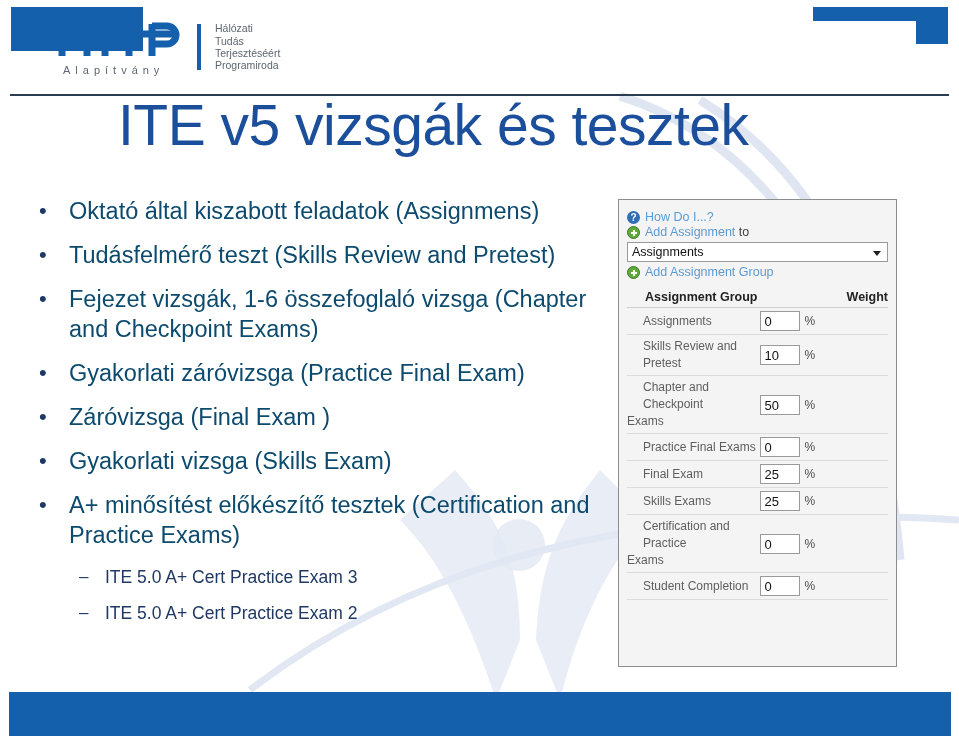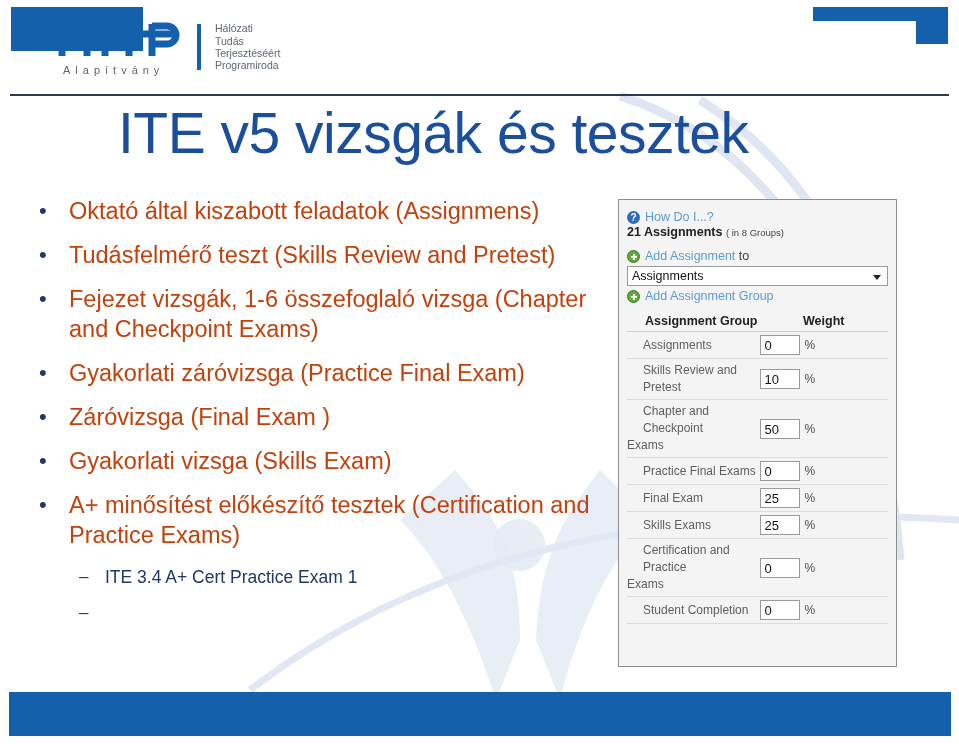--- a/index.html
+++ b/index.html
@@ -91,21 +91,21 @@
     font-size: 10.5px;
     line-height: 12.4px;
     color: #5d6670;
     white-space: pre;
   }
 
   
   .title {
     position: absolute;
     left: 118px;
-    top: 100px;
+    top: 92px;
     font-size: 57px;
     line-height: 66px;
     color: #1b4f9c;
     font-family: "Liberation Sans", sans-serif;
     letter-spacing: -0.5px;
     white-space: nowrap;
   }
 
   
   .bullets {
@@ -127,21 +127,21 @@
     padding-left: 6px;
     font-size: 22px;
     line-height: 30px;
     color: #1f3864;
     box-sizing: border-box;
   }
   .bullet-text {
     flex: 1 1 auto;
     font-size: 23.5px;
     line-height: 30px;
-    color: #c2410c;
+    color: #0c4a6e;
     font-family: "Liberation Sans", sans-serif;
   }
   .lvl1 { margin-bottom: 14px; }
 
   .sub-row {
     position: relative;
     display: flex;
     align-items: flex-start;
     margin-bottom: 10px;
   }
@@ -265,21 +265,21 @@
     table-layout: fixed;
   }
   .wtable th {
     text-align: right;
     font-size: 12.5px;
     color: #222;
     font-weight: bold;
     padding: 1px 0 3px 0;
     border-bottom: 1px solid #cfcfcf;
   }
-  .wtable th.w-col { text-align: center; padding-left: 2px; }
+  .wtable th.w-col { text-align: right; padding-left: 2px; }
   .wtable td {
     font-size: 12px;
     color: #5e5e5e;
     padding: 3px 0;
     border-bottom: 1px solid #dcdcdc;
     vertical-align: middle;
   }
   .wtable td.name { padding-left: 16px; line-height: 17px; }
   .wtable td.val {
     width: 66px;
@@ -413,41 +413,38 @@
       <div class="bullet-text">Gyakorlati vizsga (Skills Exam)</div>
     </div>
 
     <div class="bullet-row lvl1">
       <div class="bullet-mark">•</div>
       <div class="bullet-text">A+ minősítést előkészítő tesztek (Certification and Practice Exams)</div>
     </div>
 
     <div class="sub-row">
       <div class="sub-mark">–</div>
-      <div class="sub-text">ITE 3.4 A+ Cert Practice Exam 1</div>
+      <div class="sub-text">ITE 5.0 A+ Cert Practice Exam 3</div>
     </div>
 
     <div class="sub-row">
       <div class="sub-mark">–</div>
+      <div class="sub-text">ITE 5.0 A+ Cert Practice Exam 2</div>
     </div>
 
   </div>
 
   <div class="panel">
     <div class="panel-inner">
 
       <div class="howdoi">
         <div class="help-icon">?</div>
         <div class="howdoi-label">How Do I...?</div>
       </div>
 
-      <div class="assign-count">
-        <span>21 Assignments</span>
-        <span class="sub">( in 8 Groups)</span>
-      </div>
 
       <div class="add-row">
         <div class="plus-icon"></div>
         <div class="add-label">
           <span>Add Assignment</span><span class="plain"> to</span>
         </div>
       </div>
 
       <div class="select-box">
         <span class="select-value">Assignments</span>

